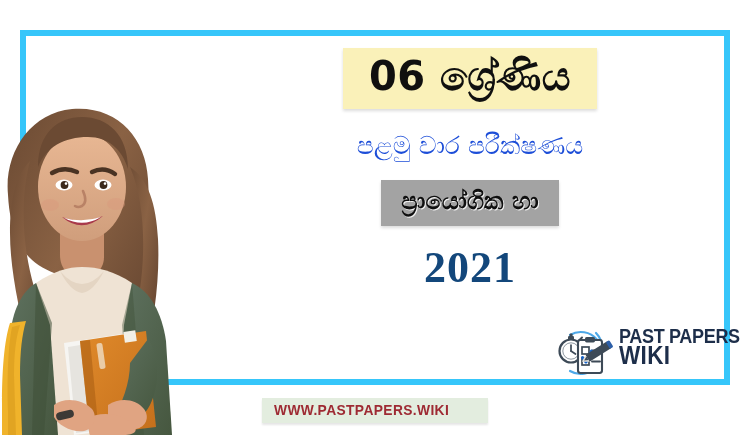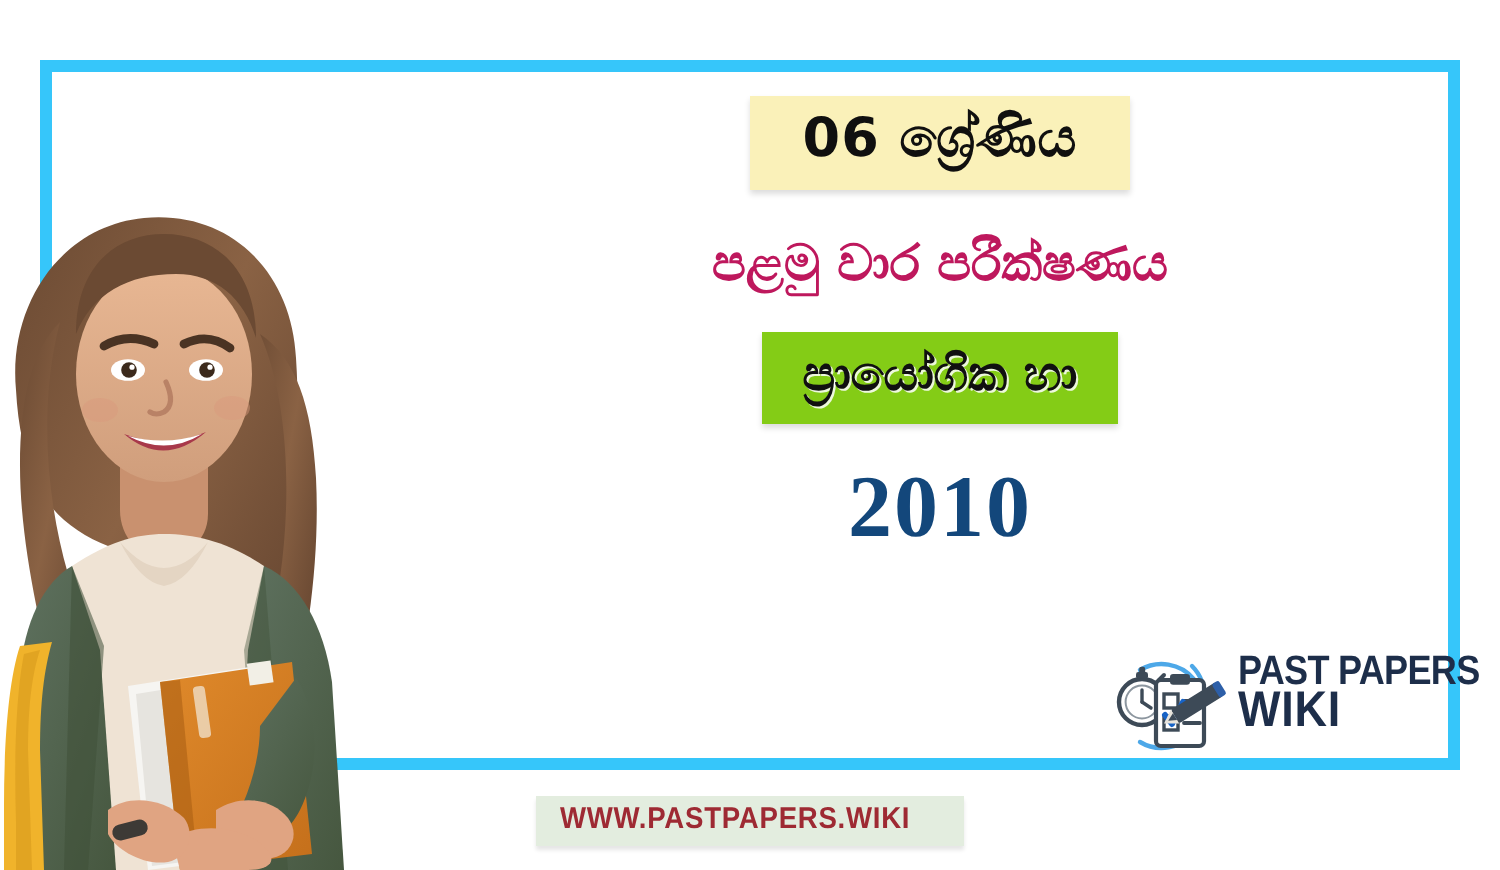--- a/index.html
+++ b/index.html
@@ -61,43 +61,43 @@
   
   .grade-chip {
     margin-top: 12px;
     background: #FAF1B9;
     padding: 7px 26px 11px 26px;
     box-shadow: 0 2px 3px rgba(0,0,0,0.14);
     display: inline-block;
   }
   .grade-chip .txt {
     font-family: "DejaVu Sans", "Liberation Sans", sans-serif;
-    font-size: 27px;
+    font-size: 40px;
     font-weight: 700;
     color: #10100F;
     line-height: 1.08;
     white-space: nowrap;
     letter-spacing: 0.5px;
   }
 
   
   .term-line {
     margin-top: 23px;
     font-family: "DejaVu Sans", "Liberation Sans", sans-serif;
     font-size: 25px;
-    font-weight: 700;
-    color: #be185d;
+    font-weight: 400;
+    color: #1d4ed8;
     line-height: 1.1;
     white-space: nowrap;
   }
 
   
   .subject-chip {
     margin-top: 20px;
-    background: #84cc16;
+    background: #a3a3a3;
     padding: 6px 20px 10px 20px;
     box-shadow: 0 2px 3px rgba(0,0,0,0.14);
     text-align: center;
   }
   .subject-chip .line {
     font-family: "DejaVu Sans", "Liberation Sans", sans-serif;
     font-size: 24px;
     font-weight: 700;
     color: #101010;
     line-height: 1.28;
@@ -163,21 +163,21 @@
     top: 398px;
     width: 750px;
     height: 37px;
     z-index: 6;
     display: flex;
     justify-content: center;
     align-items: flex-start;
   }
   .url-pill {
     background: #E3EDDF;
-    padding: 3px 12px 4px 12px;
+    padding: 3px 24px 4px 12px;
     box-shadow: 0 2px 2px rgba(0,0,0,0.10);
   }
   .url-pill .u {
     font-family: "Liberation Sans", sans-serif;
     font-size: 15px;
     font-weight: 700;
     color: #9E2A33;
     letter-spacing: 0.4px;
     transform: scaleX(0.92);
     display: inline-block;
@@ -286,21 +286,21 @@
     <div class="grade-chip">
       <div class="txt">06 ශ්‍රේණිය</div>
     </div>
 
     <div class="term-line">පළමු වාර පරීක්ෂණය</div>
 
     <div class="subject-chip">
       <div class="line">ප්‍රායෝගික හා</div>
     </div>
 
-    <div class="year">2010</div>
+    <div class="year">2021</div>
   </div>
 
   <div class="logo-block">
     <div class="logo-mark">
       <svg viewBox="0 0 58 52" xmlns="http://www.w3.org/2000/svg" aria-hidden="true">
 
         <path d="M14 8 A21 21 0 1 1 14 44" stroke="#4DA8E8" stroke-width="2.2" fill="none" stroke-linecap="round"></path>
         <path d="M40 6 A21 21 0 0 1 46 22" stroke="#4DA8E8" stroke-width="2.2" fill="none" stroke-linecap="round"></path>
 
         <circle cx="15" cy="24" r="11.5" fill="#FFFFFF" stroke="#3D4A57" stroke-width="2.2"></circle>

